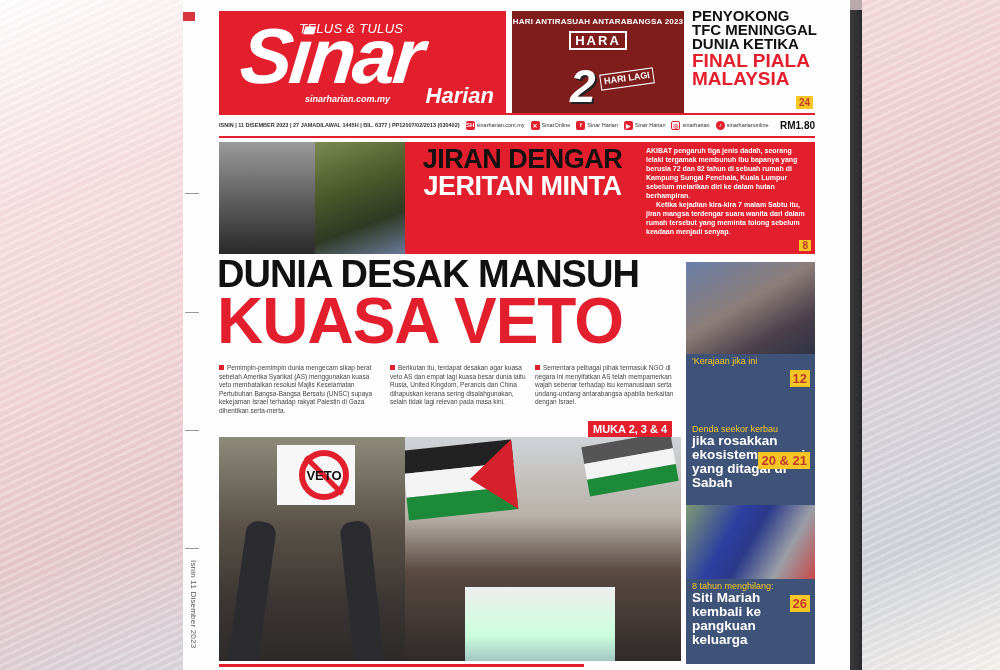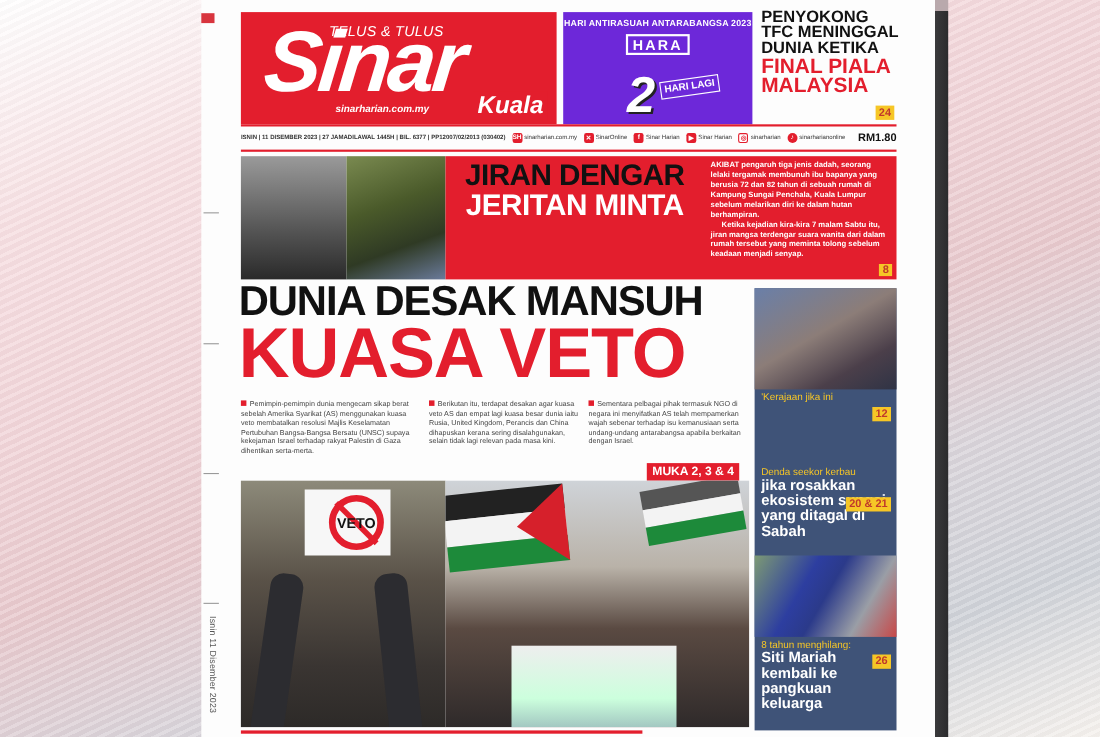--- a/index.html
+++ b/index.html
@@ -40,21 +40,21 @@
     position: absolute; left: 22px; top: 6px; font-size: 78px; font-weight: 900; font-style: italic;
     letter-spacing: -3px; line-height: 1; transform: skewX(-6deg);
   }
   .logo-harian {
     position: absolute; right: 8px; bottom: 4px; font-size: 22px; font-weight: 900; font-style: italic;
     background: #e31e2d; padding: 0 4px;
   }
   .logo-url { position: absolute; left: 86px; bottom: 9px; font-size: 9px; font-weight: bold; font-style: italic; }
 
   .hara-promo {
-    position: absolute; left: 512px; top: 11px; width: 172px; height: 102px; background: #6d28d9; color: #fff; text-align: center;
+    position: absolute; left: 512px; top: 11px; width: 172px; height: 102px; background: #7f1d1d; color: #fff; text-align: center;
   }
   .hara-title { font-size: 8px; font-weight: bold; margin-top: 6px; letter-spacing: 0.2px; }
   .hara-logo { display: inline-block; margin-top: 5px; font-size: 13px; font-weight: 900; border: 2px solid #fff; padding: 0 4px; letter-spacing: 2px; }
   .hara-count { position: absolute; left: 58px; top: 52px; font-size: 46px; font-weight: 900; font-style: italic; line-height: 1; color: #fff; text-shadow: 2px 2px 0 #222; }
   .hara-days { position: absolute; left: 88px; top: 60px; font-size: 9px; font-weight: 900; line-height: 1.1; border: 1.5px solid #fff; padding: 2px 3px; transform: rotate(-8deg); }
 
   .teaser-top { position: absolute; left: 692px; top: 9px; width: 125px; height: 104px; }
   .teaser-top .t1 { font-size: 15px; font-weight: 900; color: #111; line-height: 14px; }
   .teaser-top .t2 { font-size: 19px; font-weight: 900; color: #e31e2d; line-height: 17px; margin-top: 1px; }
   .page-badge { display: inline-block; background: #f6c626; color: #c0392b; font-weight: 900; font-size: 10px; padding: 1px 3px; }
@@ -96,42 +96,42 @@
   .flag .b { height: 33.3%; }
   .rule-bottom { position: absolute; left: 219px; top: 664px; width: 365px; height: 3px; background: #e31e2d; }
 
   
   .rail { position: absolute; left: 686px; top: 262px; width: 129px; height: 402px; background: #3f5378; }
   .rail-photo1 { position: absolute; left: 686px; top: 262px; width: 129px; height: 92px; background: linear-gradient(150deg,#6a7fa8,#8c7d78 45%,#4b3f4a 75%,#2f3345); }
   .rail-photo2 { position: absolute; left: 686px; top: 505px; width: 129px; height: 74px; background: linear-gradient(120deg,#7d9a74,#2d3ea0 35%,#2b3a8a 50%,#9a9ea6 75%,#c84848); }
   .rail-item { position: absolute; left: 692px; width: 120px; }
   .rail-kicker { font-size: 9px; color: #f6c626; line-height: 10px; }
   .rail-title { font-size: 13.5px; font-weight: 900; color: #fff; line-height: 14px; }
-  .rail-item .page-badge { position: absolute; right: 2px; font-size: 10px; }
+  .rail-item .page-badge { position: absolute; right: 2px; font-size: 13px; }
 </style>
 </head>
 <body>
 
 <div class="bg-streaks"></div>
 <div class="page"></div>
 <div class="page-edge-top"></div>
 <div class="page-edge"></div>
 <div class="corner-mark"></div>
 
 <div class="spine-tick" style="top:193px"></div>
 <div class="spine-tick" style="top:312px"></div>
 <div class="spine-tick" style="top:430px"></div>
 <div class="spine-tick" style="top:548px"></div>
 <div class="spine-date">Isnin 11 Disember 2023</div>
 
 <div class="masthead">
   <div class="logo-sinar">Sinar</div>
   <div class="tagline">TELUS &amp; TULUS</div>
   <div class="logo-url">sinarharian.com.my</div>
-  <div class="logo-harian">Kuala</div>
+  <div class="logo-harian">Harian</div>
 </div>
 
 <div class="hara-promo">
   <div class="hara-title">HARI ANTIRASUAH ANTARABANGSA 2023</div>
   <div class="hara-logo">HARA</div>
   <div class="hara-count">2</div>
   <div class="hara-days">HARI LAGI</div>
 </div>
 
 <div class="teaser-top">

